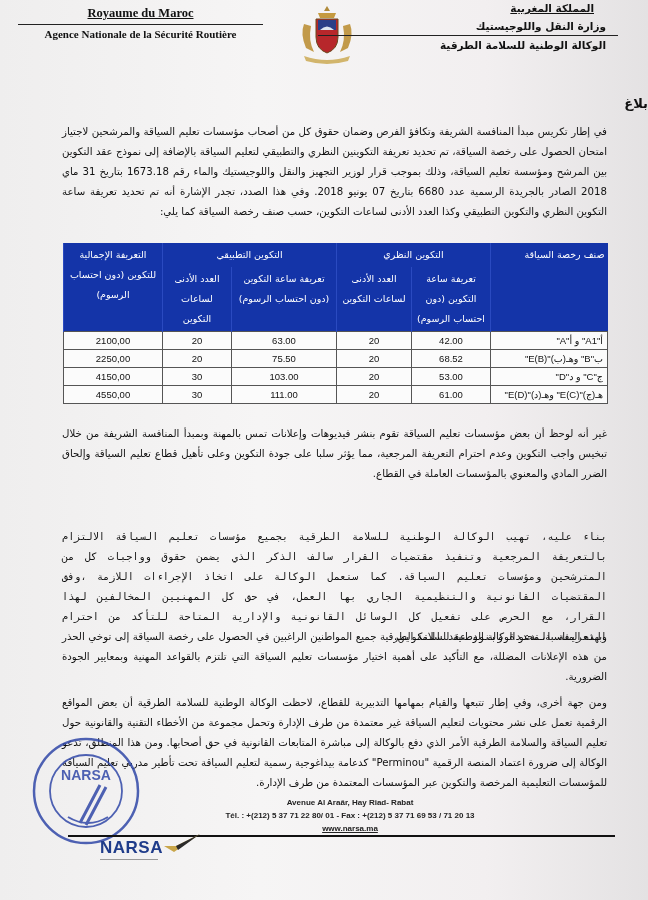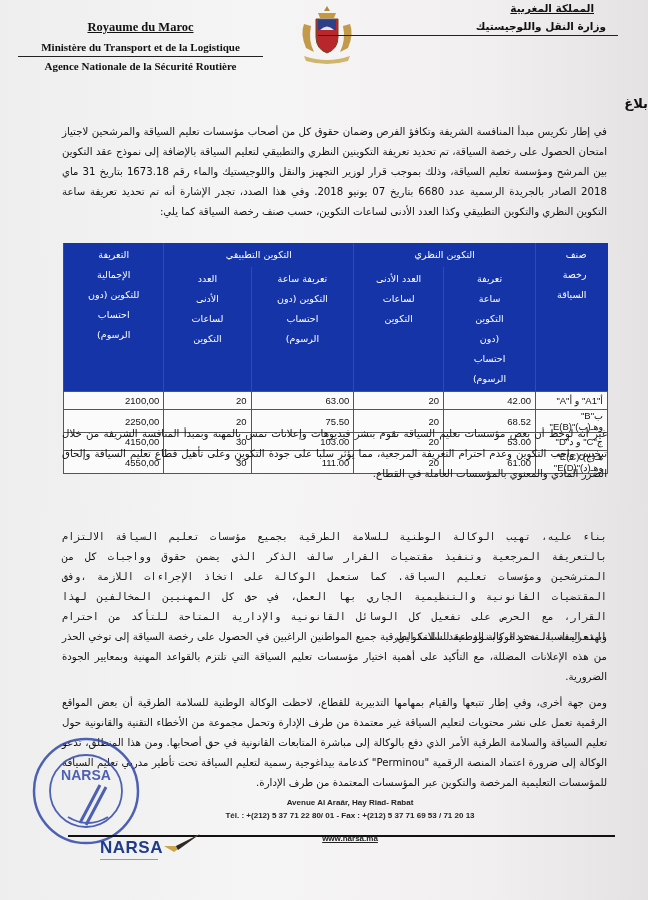--- a/index.html
+++ b/index.html
@@ -2,72 +2,72 @@
 <html><head>
 <meta charset="utf-8">
 <style>
   html, body { margin:0; padding:0; }
   body {
     width:648px; height:900px; overflow:hidden; position:relative;
     background: linear-gradient(90deg, #efeeee 0%, #f6f5f5 40%, #f2eff0 75%, #e4e2e3 100%);
     font-family: "DejaVu Sans", sans-serif; color:#111;
   }
   .hdr-fr { position:absolute; left:18px; top:0; width:245px; text-align:center; font-family:"Liberation Serif", serif; }
-  .hdr-fr .l1 { font-size:12.5px; font-weight:bold; text-decoration:underline; margin-top:20px; }
+  .hdr-fr .l1 { font-size:12.5px; font-weight:bold; text-decoration:underline; margin-top:6px; }
   .hdr-fr .l2 { font-size:11px; font-weight:bold; margin-top:6px; }
   .hdr-fr .rule { border-top:1.5px solid #222; margin:3px 0 3px 0; }
   .hdr-fr .l3 { font-size:11px; font-weight:bold; }
   .hdr-ar { position:absolute; left:318px; top:0; width:300px; text-align:right; direction:rtl; font-family:"DejaVu Sans", sans-serif; }
   .hdr-ar .l1 { font-size:10.5px; font-weight:bold; text-decoration:underline; padding-right:24px; margin-top:2px;text-align:right; }
   .hdr-ar .l2 { font-size:10.5px; font-weight:bold; padding-right:12px; margin-top:6px; }
   .hdr-ar .rule { border-top:1.5px solid #222; margin:3px 0; }
   .hdr-ar .l3 { font-size:10.5px; font-weight:bold; padding-right:12px; }
   .crest { position:absolute; left:296px; top:4px; width:62px; height:64px; }
   .title { position:absolute; left:0; width:648px; top:96px; text-align:right; font-size:13px; font-weight:bold; direction:rtl; }
   .para { position:absolute; left:62px; width:545px; direction:rtl; text-align:justify; font-size:10.2px; line-height:20px; }
   .para p { margin:0; }
   table.tariff { position:absolute; left:63px; top:243px; width:545px; border-collapse:collapse; direction:rtl; font-size:9.5px; }
-  table.tariff th { background:#1434a8; color:#fff; font-weight:normal; text-align:center; vertical-align:top; padding:2px 21px; line-height:20px; border-left:1px solid #2a4ac0; }
+  table.tariff th { background:#1434a8; color:#fff; font-weight:normal; text-align:center; vertical-align:top; padding:2px 3px; line-height:20px; border-left:1px solid #2a4ac0; }
   table.tariff th.cat { text-align:right; }
-  table.tariff td { border:1px solid #555; background:#fbfbfb; height:17px; padding:0 4px; font-family:"Liberation Sans", sans-serif; font-size:9.5px; }
+  table.tariff td { border:1px solid #555; background:#fbfbfb; text-align:center; height:17px; padding:0 4px; font-family:"Liberation Sans", sans-serif; font-size:9.5px; }
   table.tariff td.cat { text-align:right; direction:rtl; }
   .stamp { position:absolute; left:30px; top:735px; width:112px; height:112px; }
   .footer-rule { position:absolute; left:68px; top:835px; width:547px; border-top:2px solid #111; }
   .logo { position:absolute; left:100px; top:838px; }
   .logo .name { font-family:"Liberation Sans", sans-serif; font-weight:bold; font-size:17px; color:#1f3c8a; letter-spacing:0.5px; }
   .logo .check { position:absolute; left:62px; top:-6px; }
   .logo .sub { font-size:4px; color:#444; width:58px; border-top:1px solid #999; margin-top:1px; }
   .addr { position:absolute; left:180px; top:796px; width:340px; text-align:center; font-family:"Liberation Sans", sans-serif; font-size:8px; font-weight:bold; line-height:13px; color:#222; }
-  .addr .web { text-decoration:underline;margin-top:10px; }
+  .addr .web { text-decoration:underline; }
 </style>
 </head>
 <body>
 
 <div class="hdr-fr">
   <div class="l1">Royaume du Maroc</div>
-  <div class="l2">Ministère du Transport et de la Logistique</div>
   <div class="rule"></div>
   <div class="l3">Agence Nationale de la Sécurité Routière</div>
 </div>
 
 <svg class="crest" viewBox="0 0 62 64">
   <path d="M31 2 l3 5 h-6z" fill="#b08a3a"></path>
   <path d="M22 9 h18 l-2 5 h-14z" fill="#c59a3f"></path>
   <path d="M20 15 h22 v18 q0 12 -11 16 q-11 -4 -11 -16z" fill="#b7272b" stroke="#6b4a1e" stroke-width="1"></path>
   <path d="M22 16 h18 v10 h-18z" fill="#2c3f88"></path>
   <path d="M24 26 q7 -7 14 0" fill="#e0e6f0"></path>
   <path d="M8 20 q-4 10 2 24 l8 4 q-6 -12 -3 -26z" fill="#c29a4a"></path>
   <path d="M54 20 q4 10 -2 24 l-8 4 q6 -12 3 -26z" fill="#c29a4a"></path>
   <path d="M8 52 q23 8 46 0 l-2 5 q-21 6 -42 0z" fill="#d2b56c"></path>
 </svg>
 
 <div class="hdr-ar">
   <div class="l1">المملكة المغربية</div>
   <div class="l2">وزارة النقل واللوجيستيك</div>
   <div class="rule"></div>
+  <div class="l3">الوكالة الوطنية للسلامة الطرقية</div>
 </div>
 
 <div class="title">بلاغ</div>
 
 <div class="para" style="top:122px;">
   <p>في إطار تكريس مبدأ المنافسة الشريفة وتكافؤ الفرص وضمان حقوق كل من أصحاب مؤسسات تعليم السياقة والمرشحين لاجتياز امتحان الحصول على رخصة السياقة، تم تحديد تعريفة التكوينين النظري والتطبيقي لتعليم السياقة بالإضافة إلى نموذج عقد التكوين بين المرشح ومؤسسة تعليم السياقة، وذلك بموجب قرار لوزير التجهيز والنقل واللوجيستيك والماء رقم 1673.18 بتاريخ 31 ماي 2018 الصادر بالجريدة الرسمية عدد 6680 بتاريخ 07 يونيو 2018. وفي هذا الصدد، تجدر الإشارة أنه تم تحديد تعريفة ساعة التكوين النظري والتكوين التطبيقي وكذا العدد الأدنى لساعات التكوين، حسب صنف رخصة السياقة كما يلي:</p>
 </div>
 
 <table class="tariff">
   <thead>

